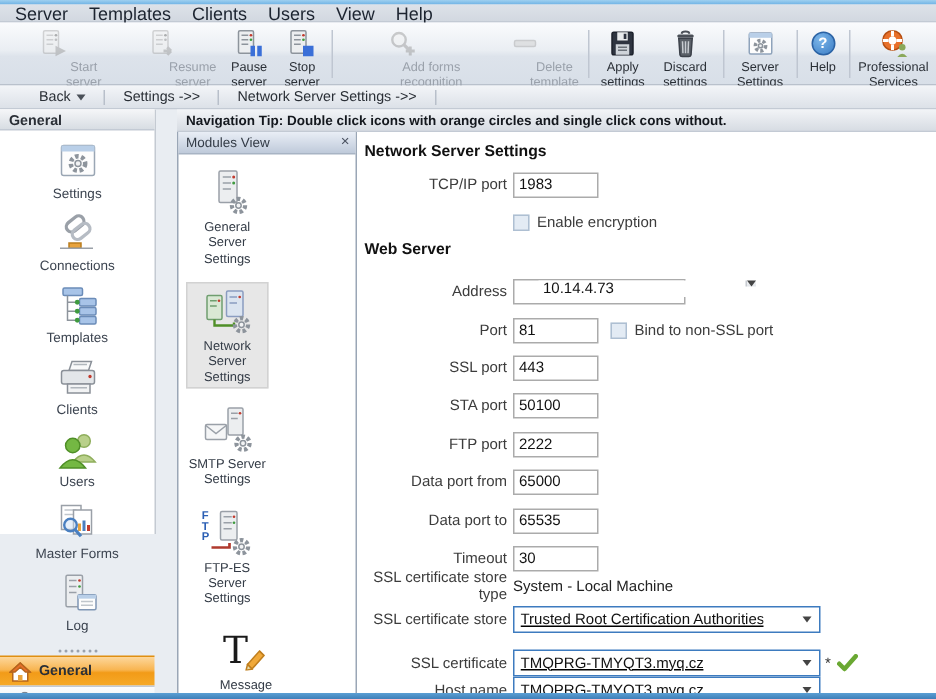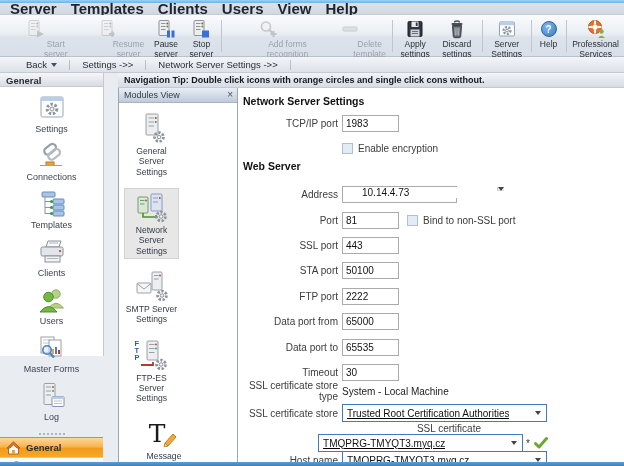--- a/index.html
+++ b/index.html
@@ -8,21 +8,21 @@
   .window { position:relative; width:624px; height:466px; overflow:hidden; background:#e9edf2; outline:1px solid #9fb0c0; }
 
   
   .top-strip { position:absolute; left:0; top:0; width:624px; height:3px;
     background:linear-gradient(#9fd0f0,#6fb2e4); }
 
   
   .menubar { position:absolute; left:0; top:3px; width:624px; height:12px;
     background:linear-gradient(#dde2e9,#d2d8e0); display:flex; align-items:center;
     padding-left:10px; border-bottom:1px solid #c3cad4; }
-  .menu-item { font-size:15px; color:#1c2430; margin-right:14px; cursor:default;font-weight:bold; }
+  .menu-item { font-size:12px; color:#1c2430; margin-right:14px; cursor:default; }
 
   
   .toolbar { position:absolute; left:0; top:15px; width:624px; height:42px;
     background:linear-gradient(#fafbfd 0%, #eaeef3 45%, #dde3eb 55%, #d8dfe8 100%);
     border-bottom:1px solid #b9c1cc; display:flex; align-items:stretch; padding:2px 2px 1px 2px; }
   .tbtn { display:flex; flex-direction:column; align-items:center; justify-content:flex-start;
     padding:2px 3px 0 3px; border-radius:3px; text-align:center; }
   .tlabel { font-size:8.5px; color:#2a2f36; line-height:1.15; margin-top:1px; white-space:pre-line; }
   .tbtn.disabled .tlabel { color:#9aa1ab;margin-left:39px; }
   .tbtn.disabled .tbicon { opacity:.45; filter:grayscale(1); }
@@ -601,21 +601,21 @@
     <div class="frow" style="top:316px;">
       <span class="flabel">SSL certificate store</span>
       <span class="ffield">
         <span class="bluesel">
           <span class="val">Trusted Root Certification Authorities</span>
           <span class="caret-dark"></span>
         </span>
       </span>
     </div>
 
-    <div class="frow" style="top:335px;flex-direction:column;">
+    <div class="frow" style="top:345px;">
       <span class="flabel">SSL certificate</span>
       <span class="ffield">
         <span class="bluesel">
           <span class="val">TMQPRG-TMYQT3.myq.cz</span>
           <span class="caret-dark"></span>
         </span>
         <span class="suffix">*</span>
         <span class="checkmark">
           <svg width="14" height="12" viewBox="0 0 14 12">
               <polyline points="1.5,6.5 5,10 12.5,1.5" fill="none" stroke="#6aa832" stroke-width="3" stroke-linecap="round" stroke-linejoin="round"></polyline>

